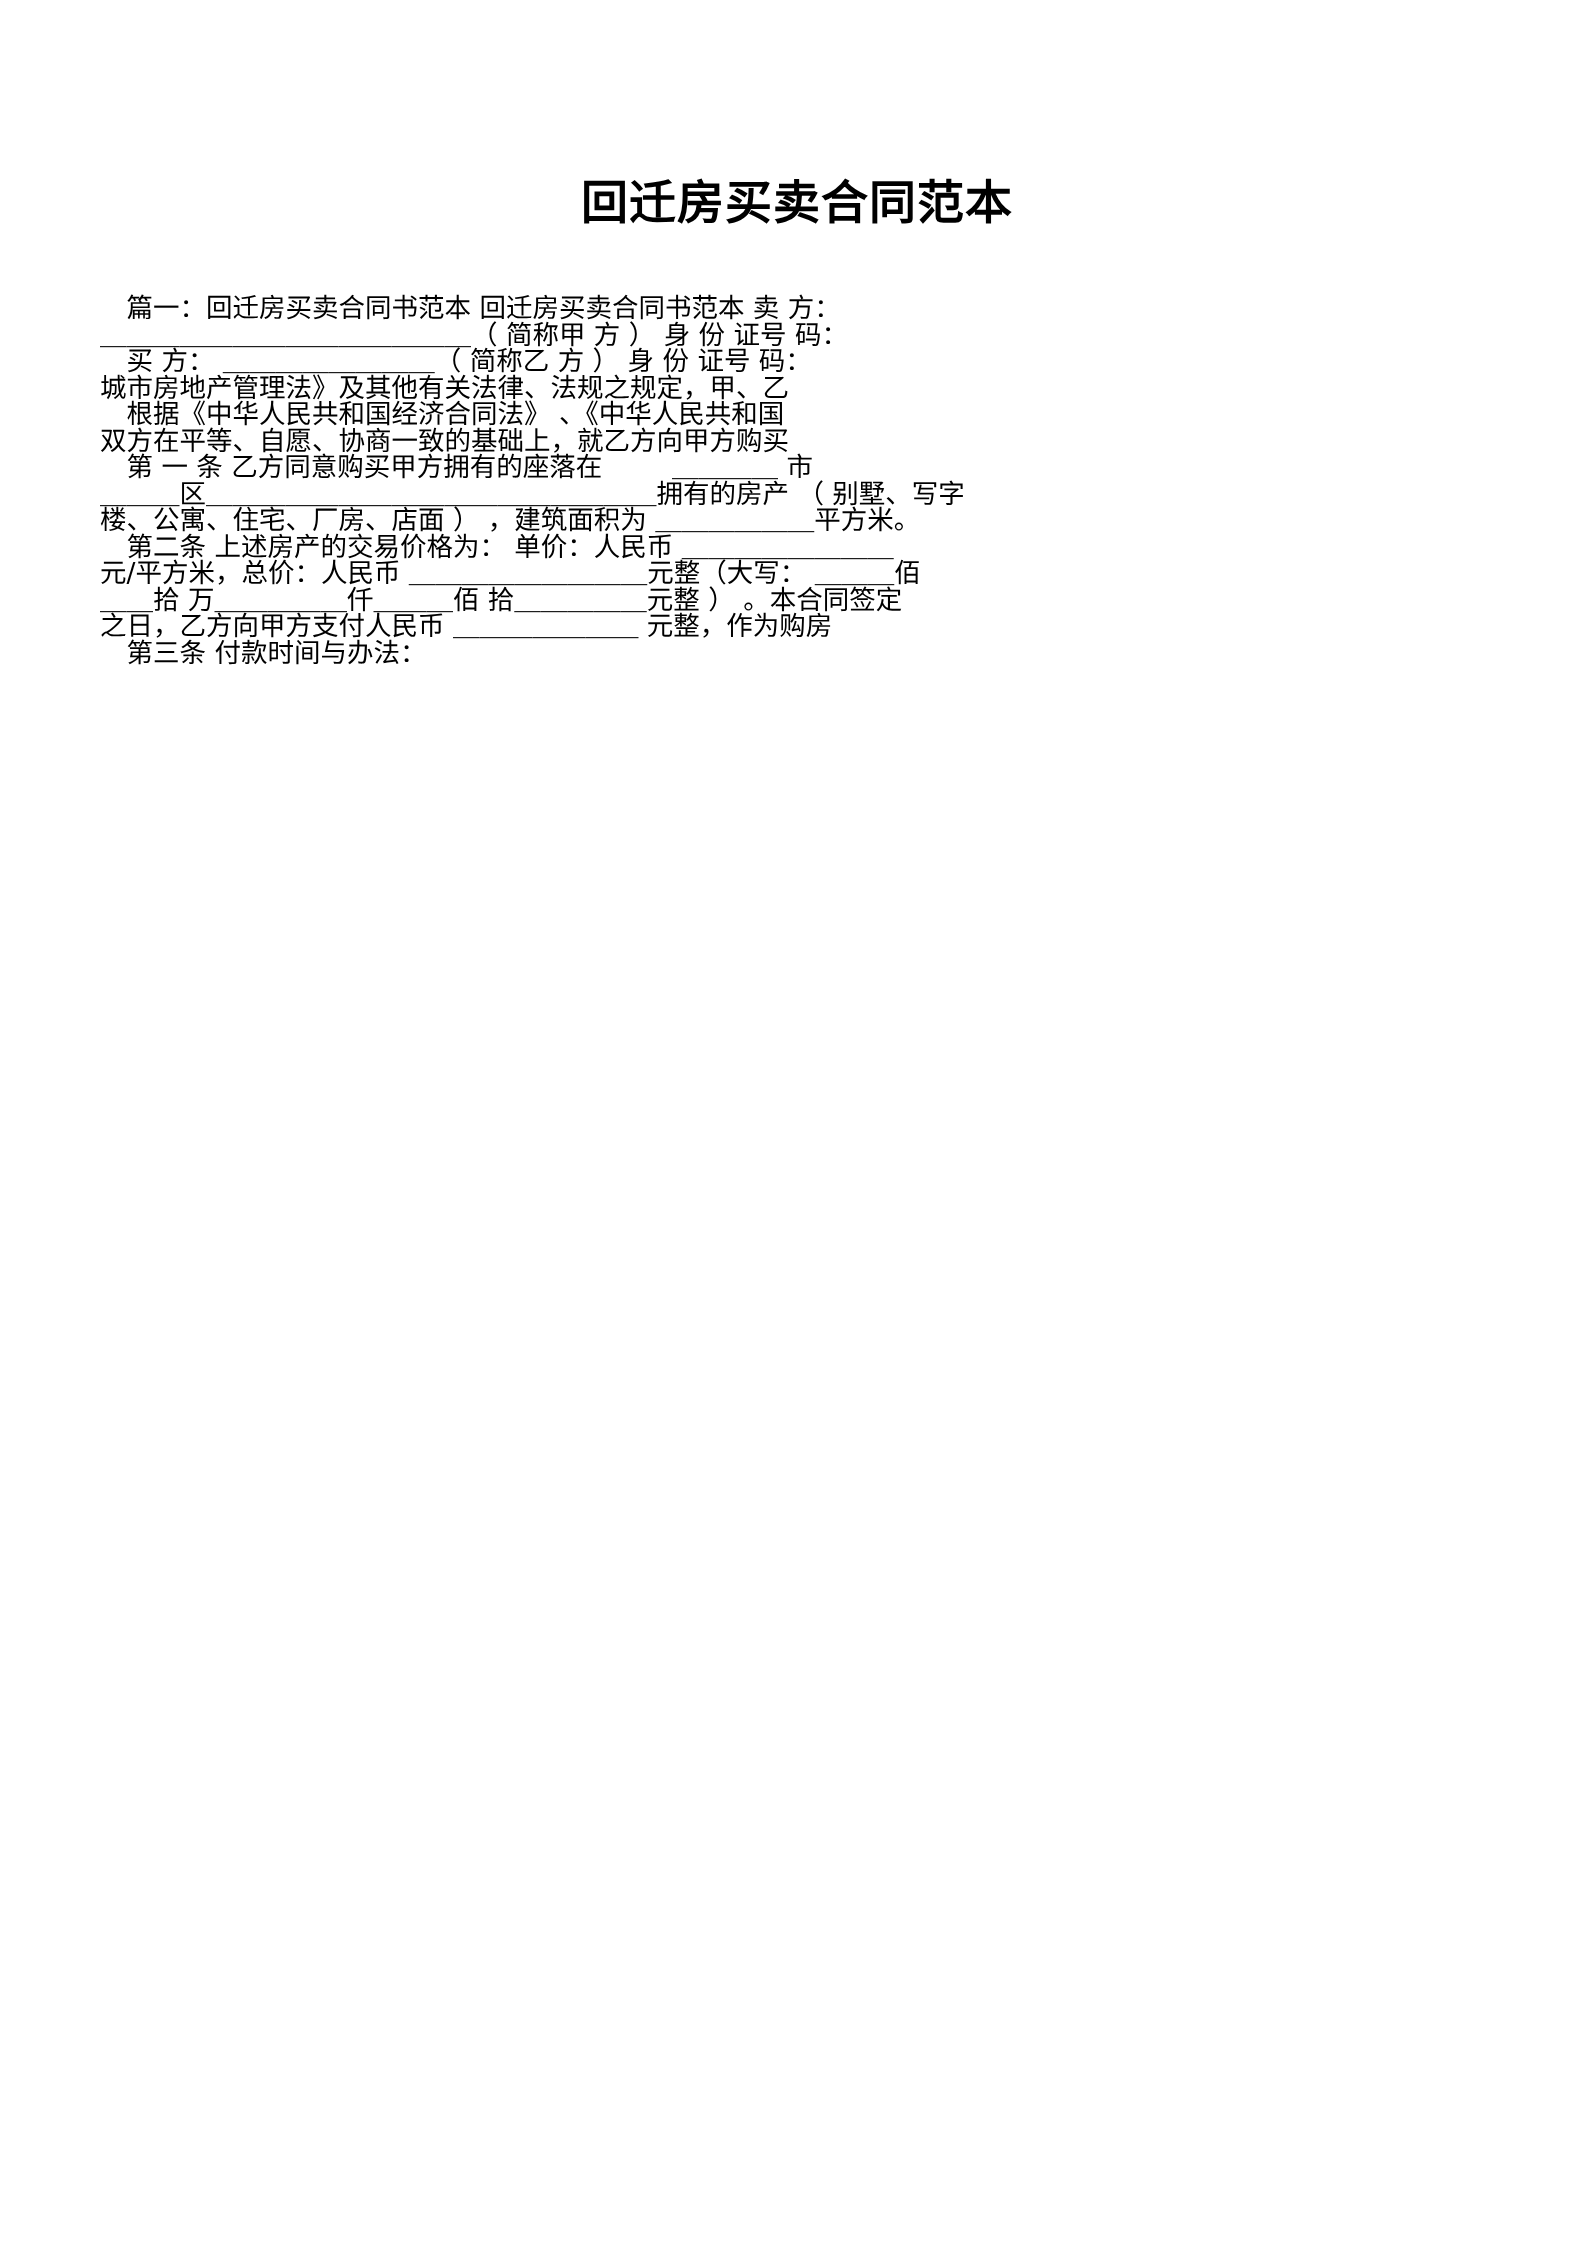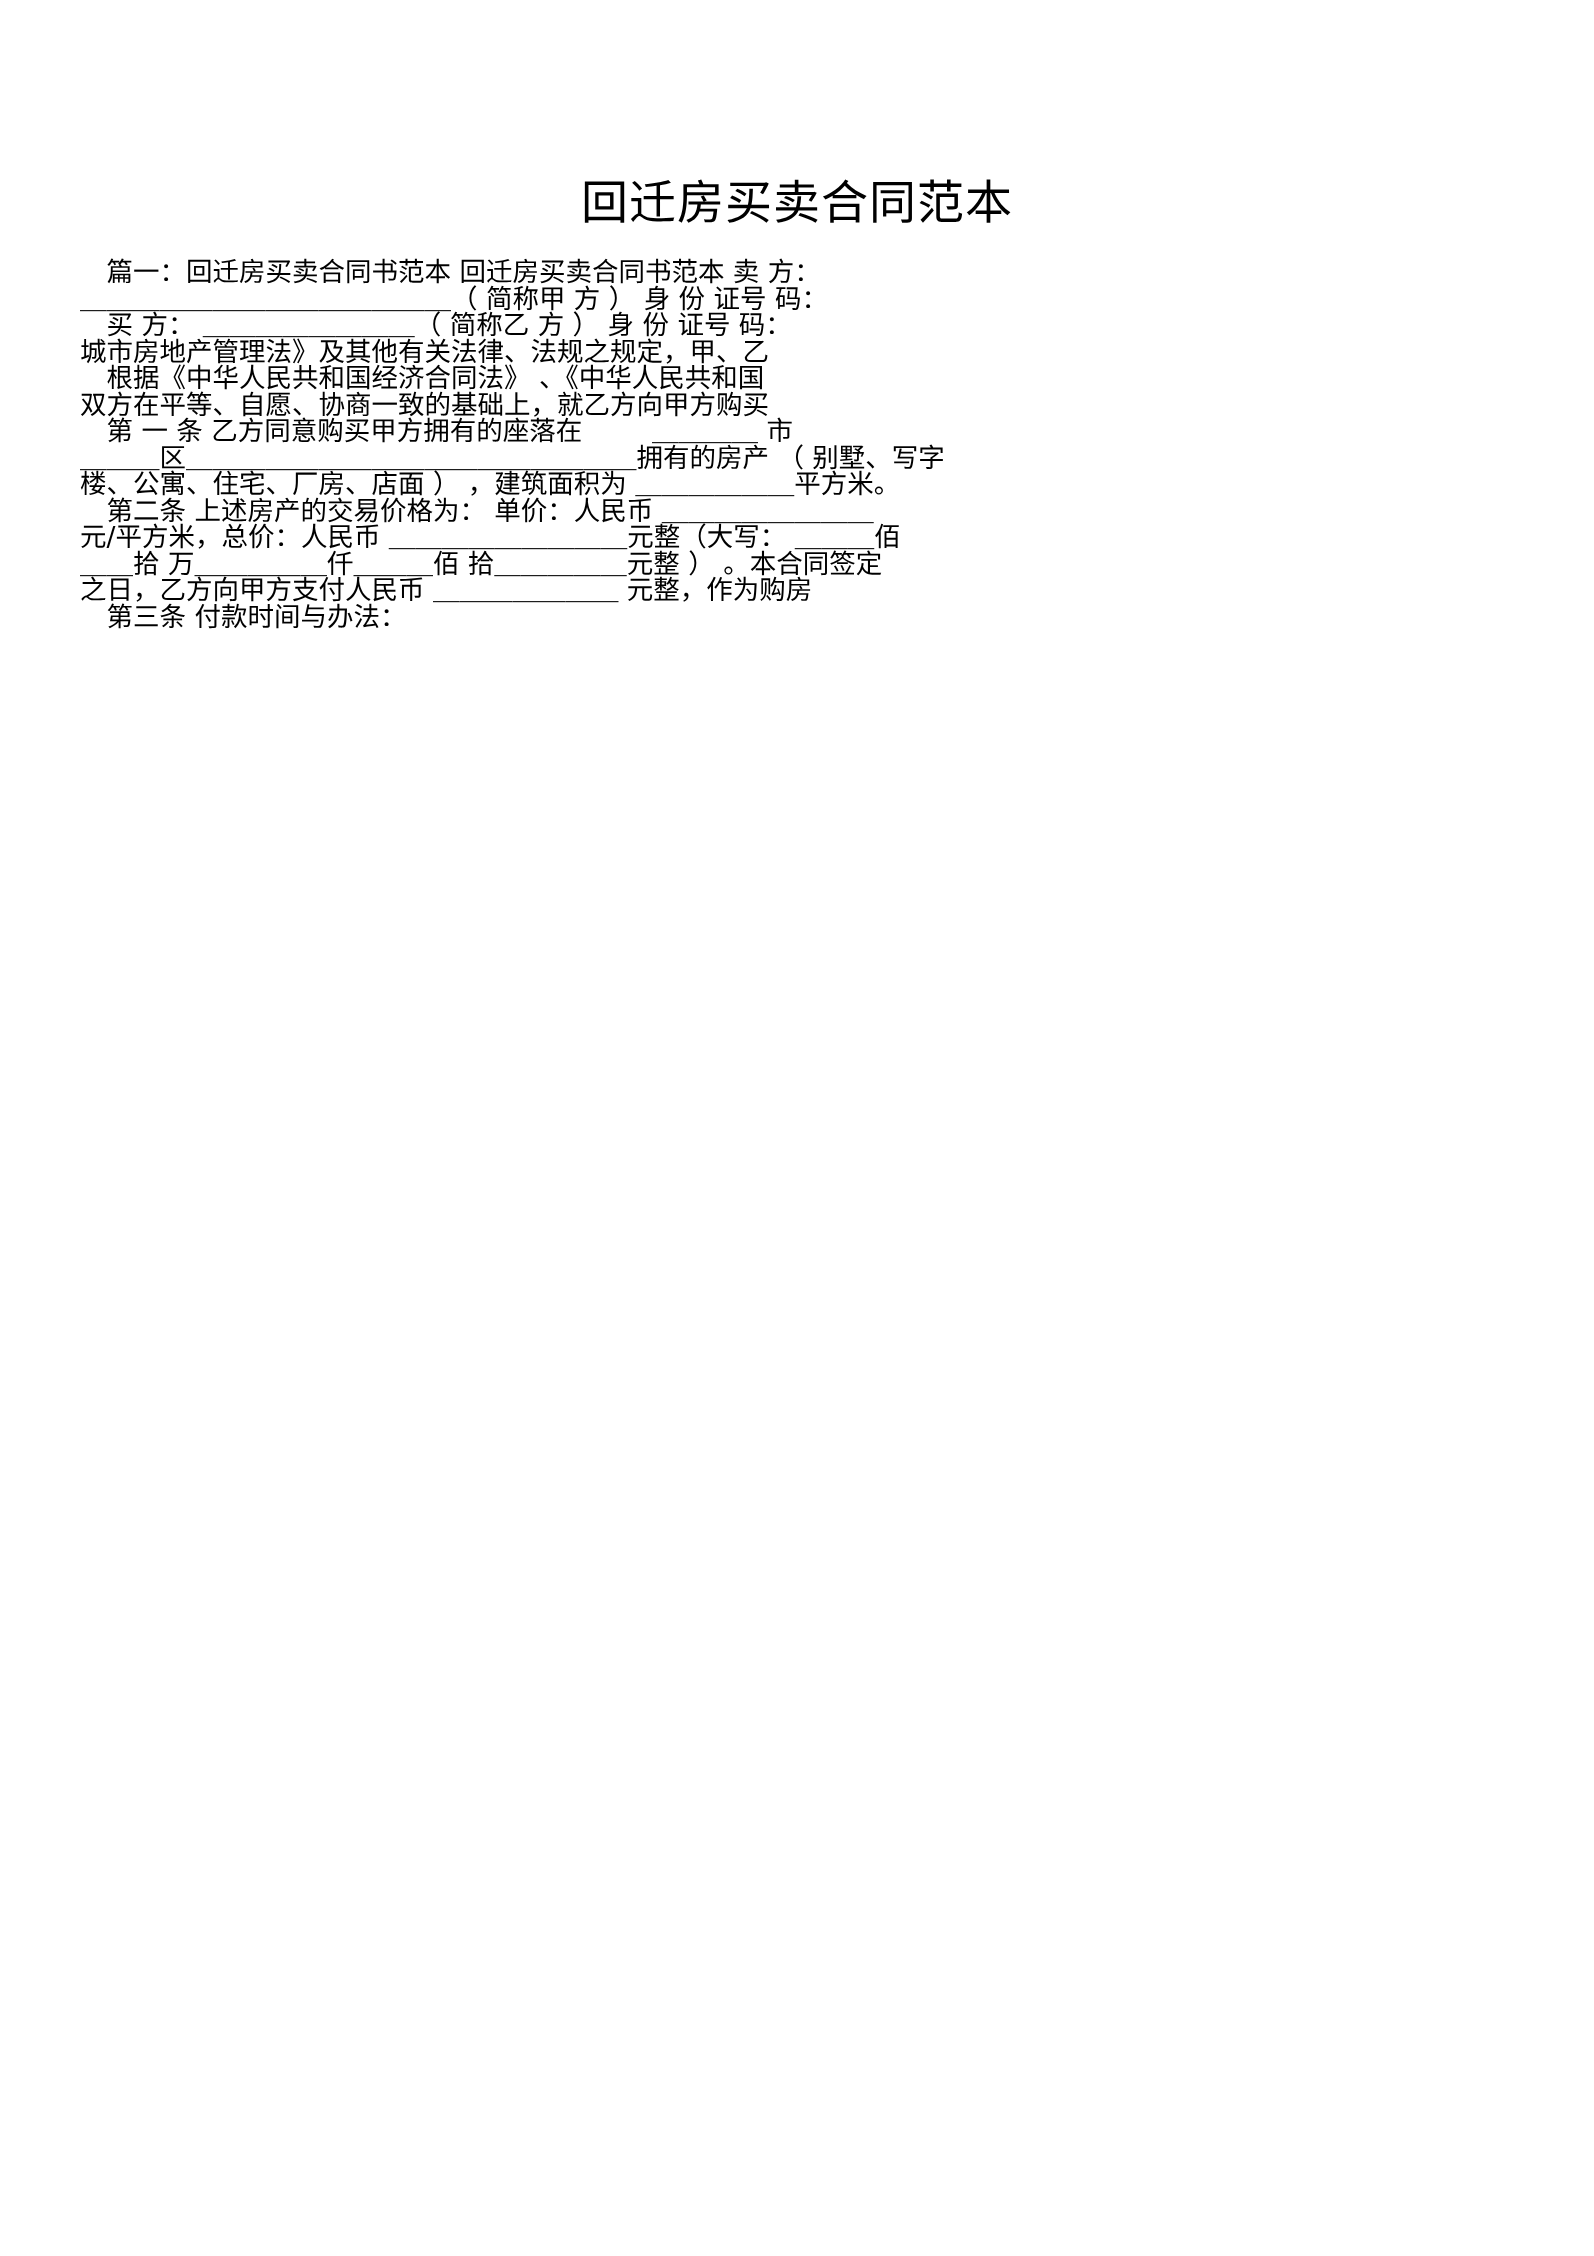--- a/index.html
+++ b/index.html
@@ -18,30 +18,30 @@
     position: relative;
     width: 1594px;
     height: 2256px;
     box-sizing: border-box;
     padding: 0;
     overflow: hidden;
   }
   .doc-title {
     text-align: center;
     font-size: 47px;
-    font-weight: 400;
+    font-weight: 700;
     letter-spacing: 1px;
     margin: 0;
     padding-top: 175px;
     padding-bottom: 0;
     line-height: 1.2;
   }
   .body-block {
-    margin-top: 28px;
-    padding-left: 80px;
+    margin-top: 64px;
+    padding-left: 100px;
     padding-right: 196px;
   }
   p.para {
     font-size: 26.5px;
     line-height: 1.0;
     margin: 0;
     text-align: justify;
     text-justify: inter-ideograph;
     white-space: pre-wrap;
   }

